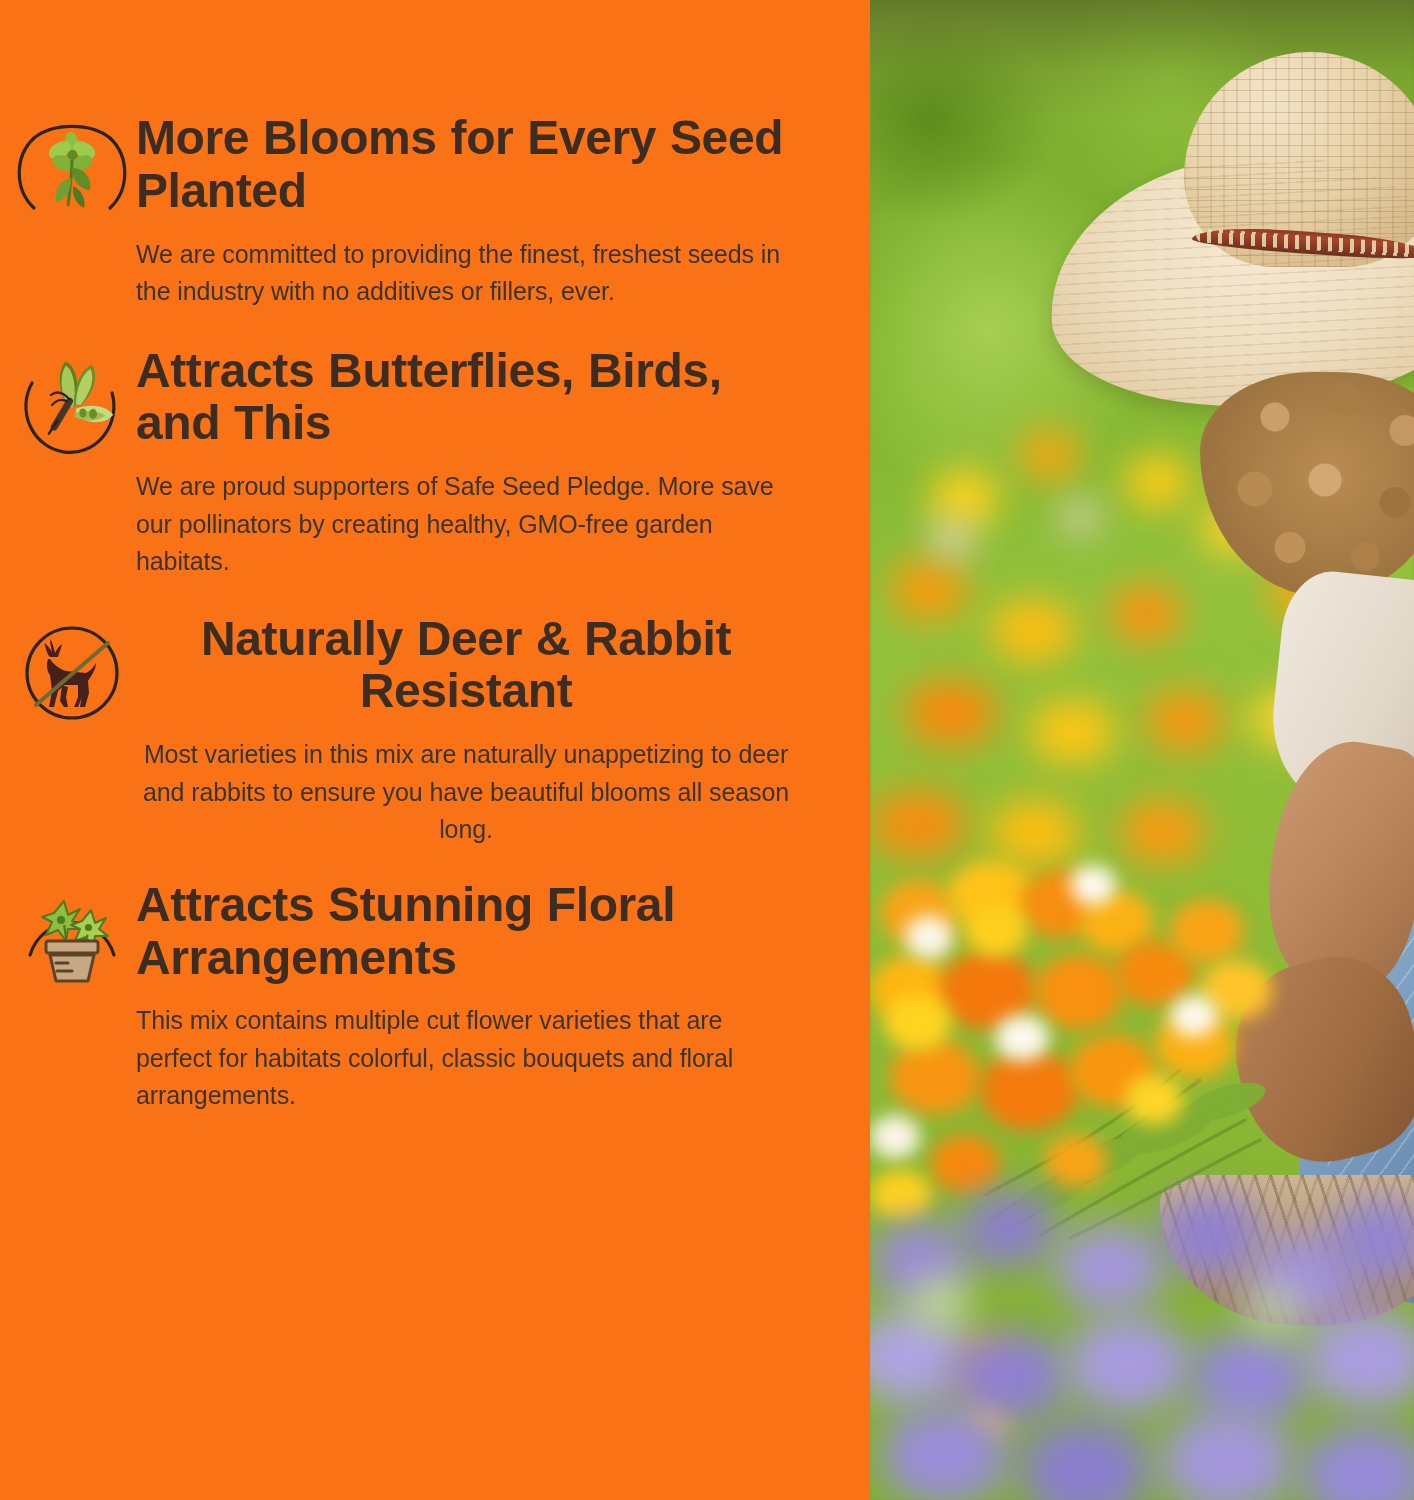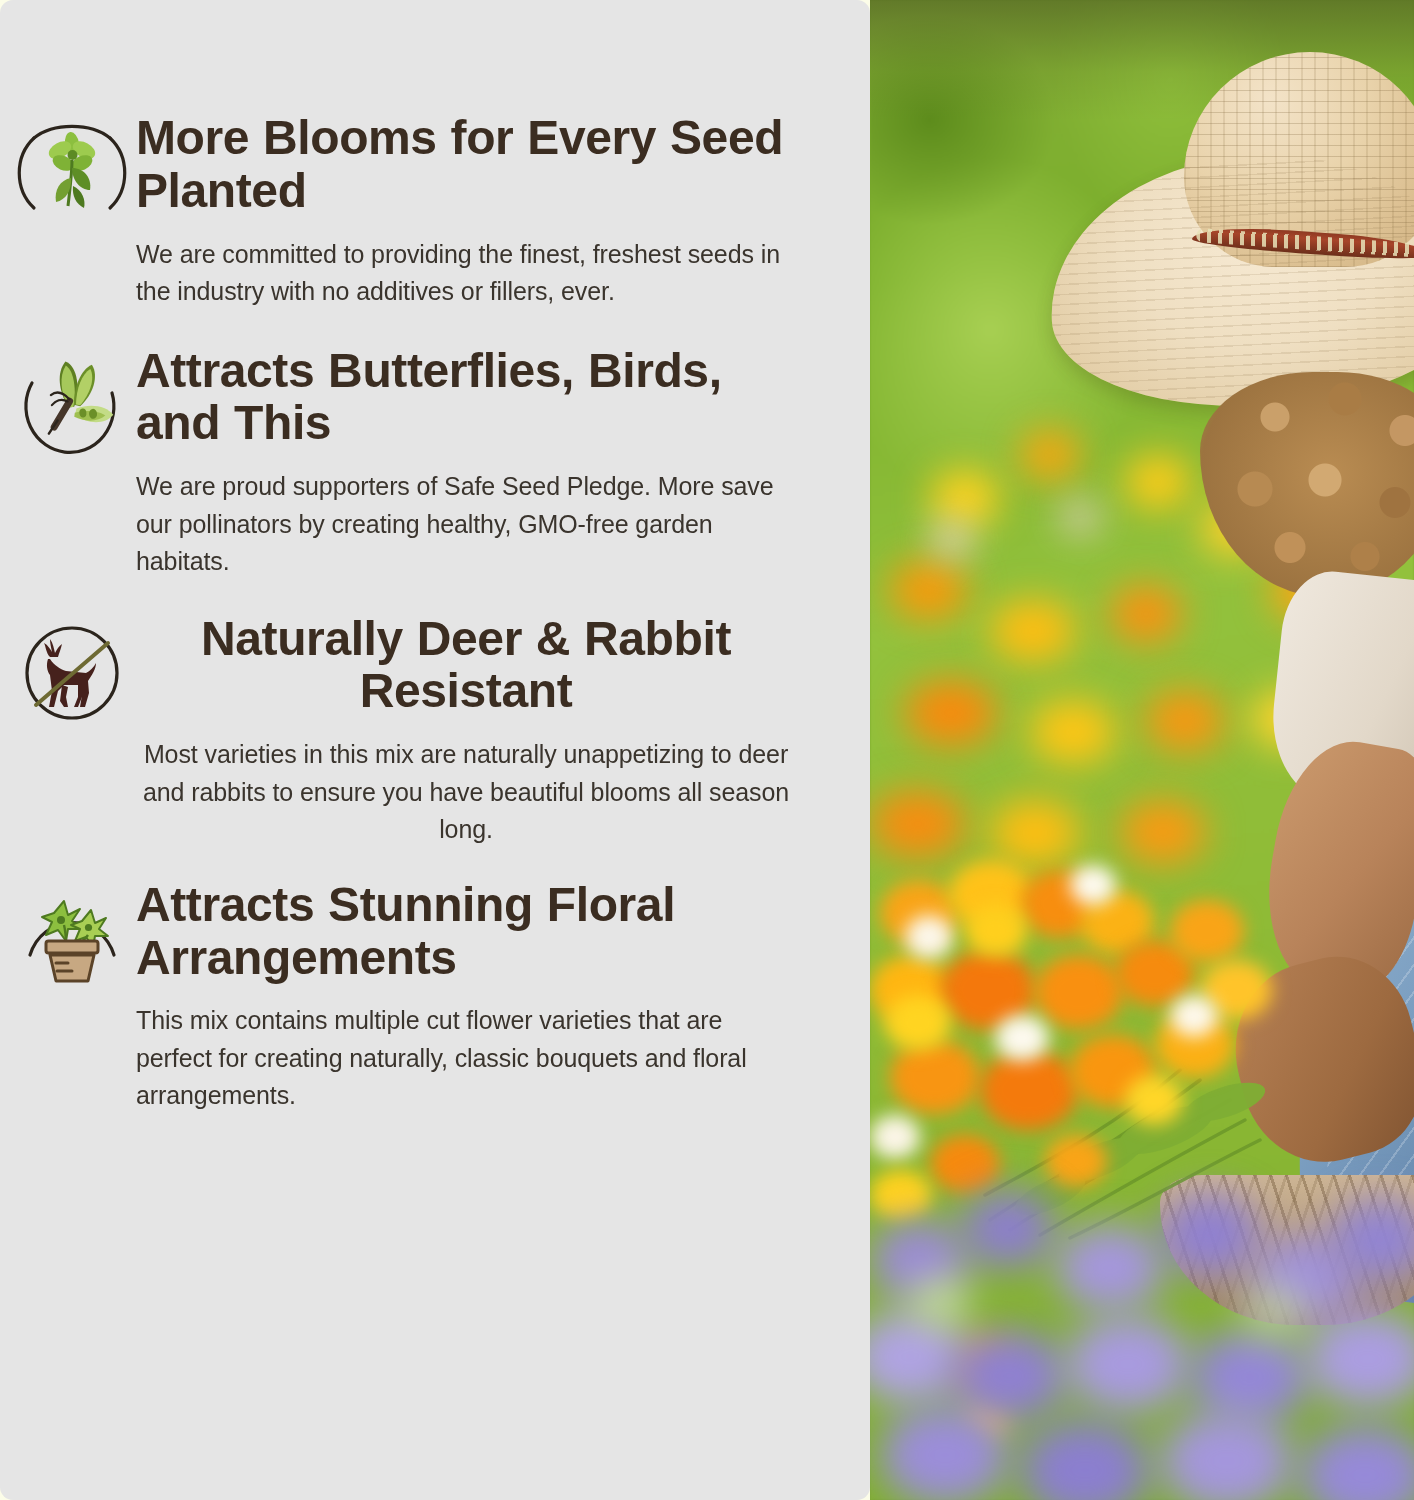--- a/index.html
+++ b/index.html
@@ -13,25 +13,24 @@
     position:relative;
     width:1414px; height:1500px;
     display:flex;
     background:#FCFDE8;
   }
 
   
   .benefits-panel {
     width:870px;
     height:1500px;
-    background:#e5e5e5;
+    background:#f97316;
     padding:112px 0 0 0;
     position:relative;
     flex:0 0 870px;
-    border-radius:13px;
   }
 
   .benefit-row {
     display:flex;
     align-items:flex-start;
     padding-left:8px;
     margin-bottom:24px;
   }
   .benefit-row:nth-child(1){ margin-bottom:34px; }
   .benefit-row:nth-child(2){ margin-bottom:32px; }
@@ -314,21 +313,21 @@
             <path d="M72 52 C68 58 64 60 60 62" fill="none" stroke="#4E7A20" stroke-width="2.4"></path>
           </g>
           <rect x="30" y="58" width="52" height="12" rx="2.5" fill="#C7A882" stroke="#5B4328" stroke-width="3"></rect>
           <path d="M34 72 L78 72 L72 98 L40 98 Z" fill="#C7A882" stroke="#5B4328" stroke-width="3" stroke-linejoin="round"></path>
           <path d="M40 80 L52 80" stroke="#5B4328" stroke-width="3" stroke-linecap="round"></path>
           <path d="M41 88 L56 88" stroke="#5B4328" stroke-width="3" stroke-linecap="round"></path>
         </svg>
       </div>
       <div class="benefit-text">
         <h2 class="benefit-title" data-bind="benefits.3.title">Attracts Stunning Floral Arrangements</h2>
-        <p class="benefit-desc" data-bind="benefits.3.description">This mix contains multiple cut flower varieties that are perfect for creating naturally, classic bouquets and floral arrangements.</p>
+        <p class="benefit-desc" data-bind="benefits.3.description">This mix contains multiple cut flower varieties that are perfect for habitats colorful, classic bouquets and floral arrangements.</p>
       </div>
     </div>
 
   </section>
 
   <figure class="photo-panel">
 
     <div class="ph-layer bg-grass"></div>
     <div class="ph-layer bg-dark-top"></div>
 

